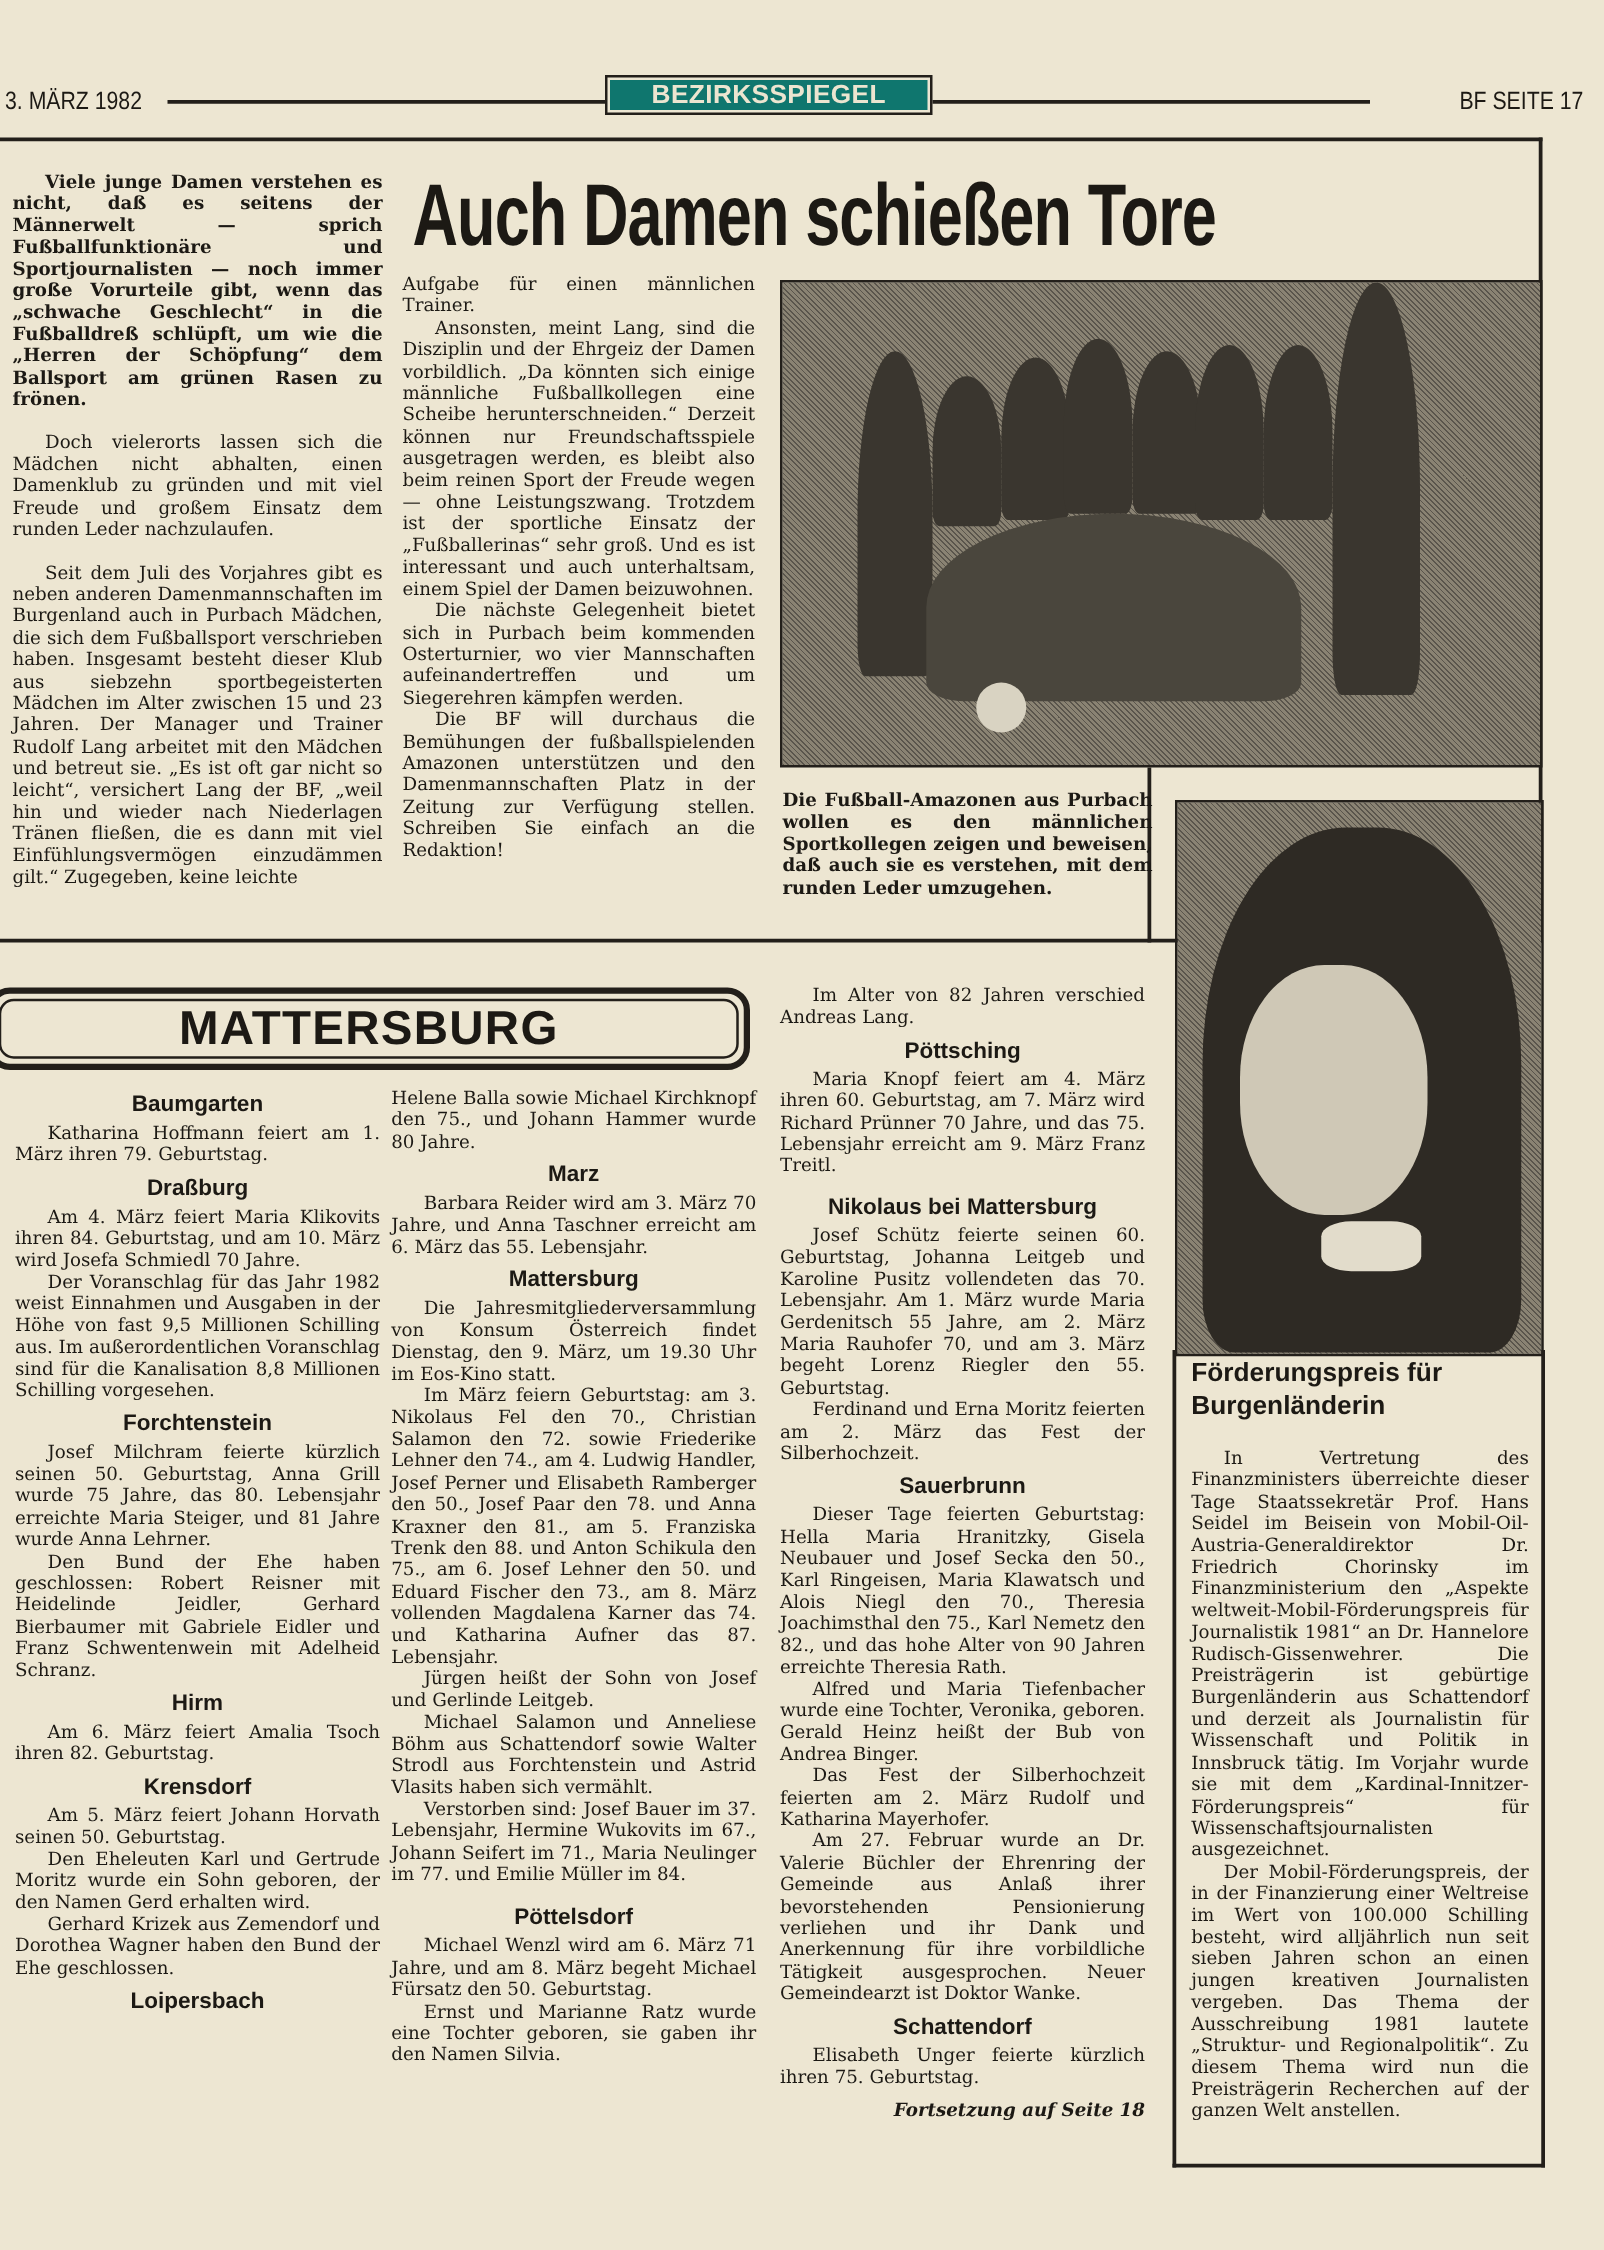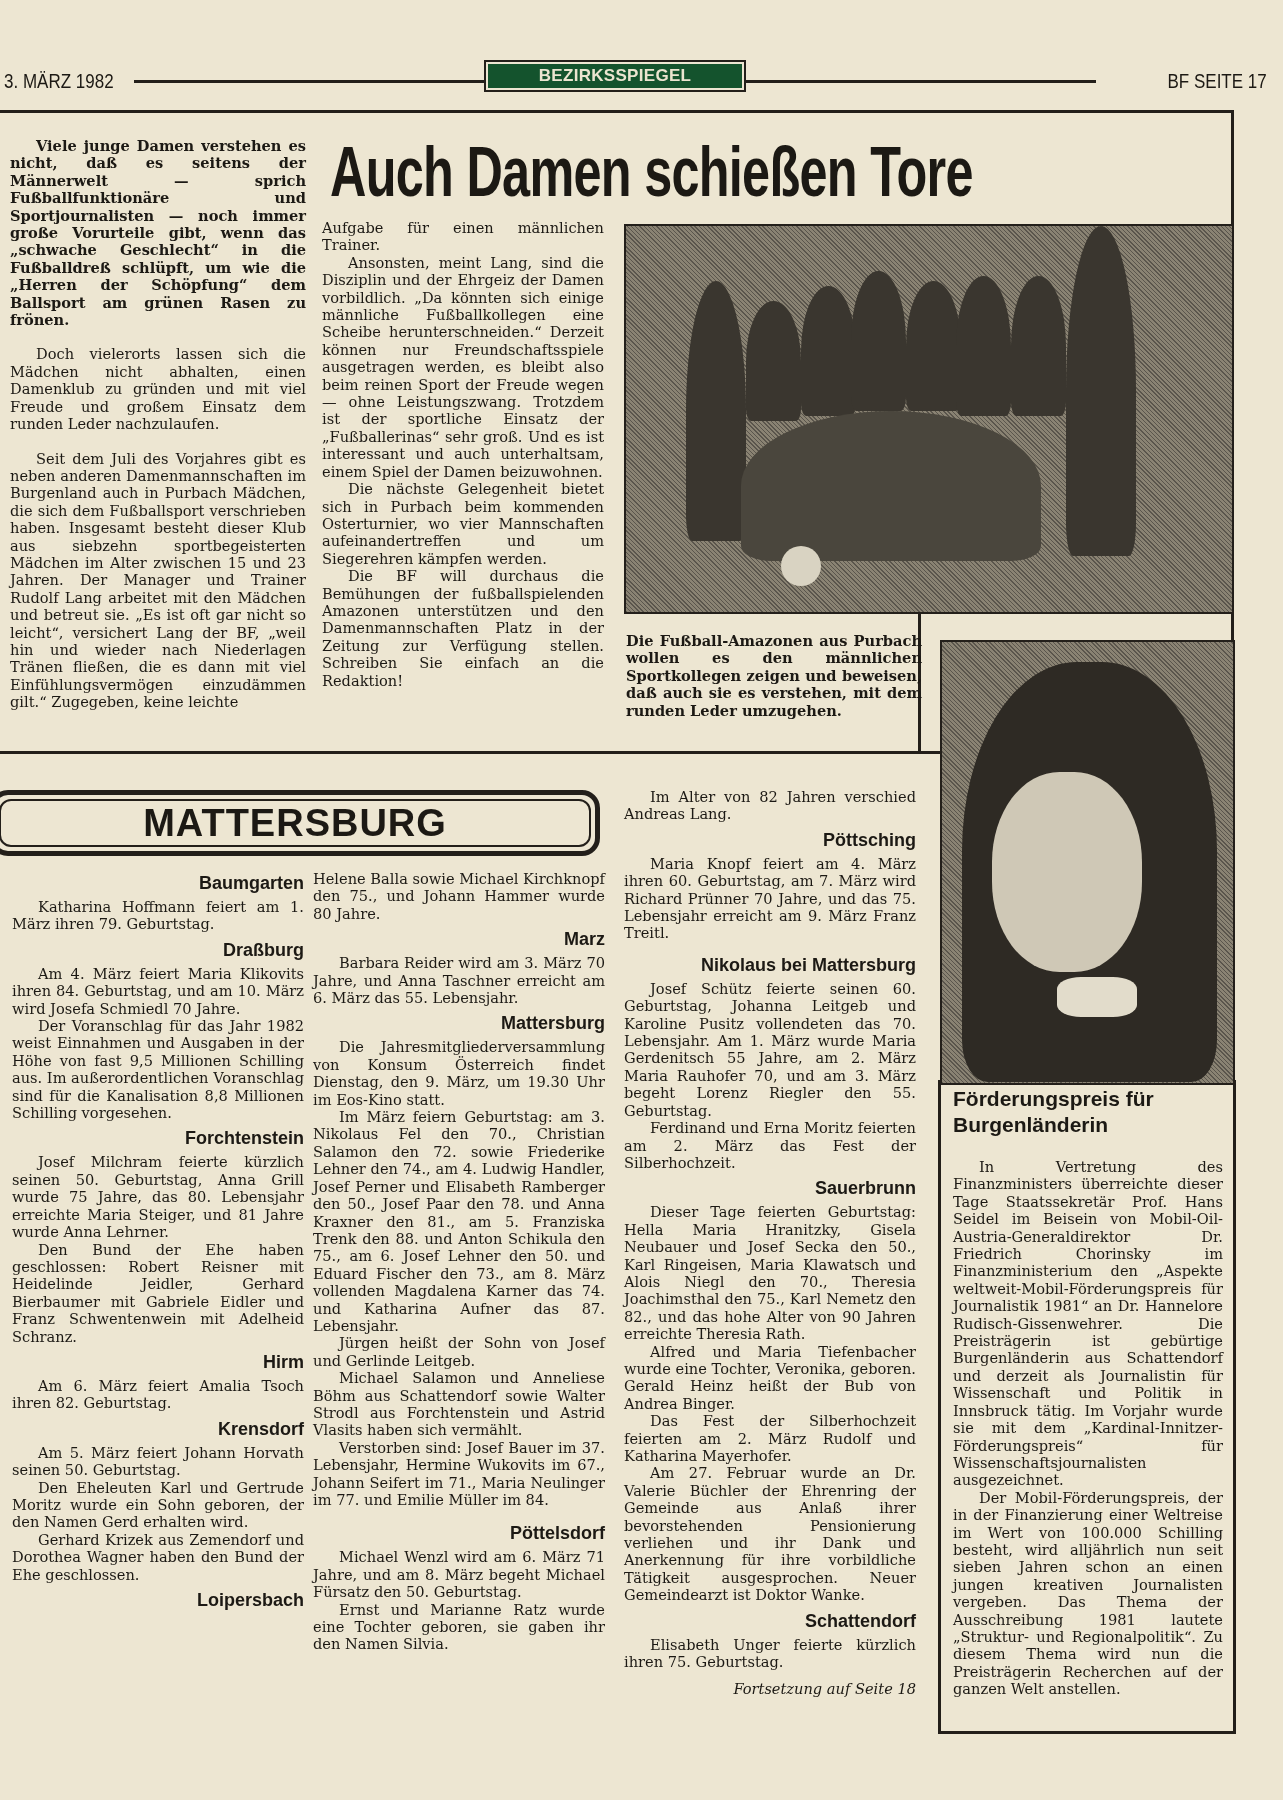--- a/index.html
+++ b/index.html
@@ -5,36 +5,36 @@
   html,body{margin:0;padding:0;}
   body{width:1283px;height:1800px;background:#ede6d2;position:relative;overflow:hidden;color:#1c1914;font-family:"DejaVu Serif",serif;}
   .abs{position:absolute;}
   .serif{font-family:"DejaVu Serif",serif;font-size:14.6px;line-height:17.4px;text-align:justify;}
   .serif p{margin:0;text-indent:26px;}
   .bold{font-weight:bold;}
   
   .hdr-date{left:4px;top:70px;font-family:"Liberation Sans",sans-serif;font-size:20px;font-stretch:condensed;transform:scaleX(0.85);transform-origin:left;}
   .hdr-line{height:3px;background:#231f1a;top:80px;}
   .hdr-box{left:484px;top:60px;width:262px;height:32px;border:2px solid #231f1a;box-sizing:border-box;padding:2px;}
-  .hdr-box-inner{background:#14532d;height:100%;color:#ece5d0;font-family:"Liberation Sans",sans-serif;font-weight:bold;font-size:17px;text-align:center;line-height:24px;letter-spacing:0.3px;}
+  .hdr-box-inner{background:#0f766e;height:100%;color:#ece5d0;font-family:"Liberation Sans",sans-serif;font-weight:bold;font-size:21px;text-align:center;line-height:24px;letter-spacing:0.3px;}
   .hdr-page{right:16px;top:70px;font-family:"Liberation Sans",sans-serif;font-size:20px;transform:scaleX(0.85);transform-origin:right;}
   
   .frame-top{left:0;top:110px;width:1234px;height:644px;border:3px solid #231f1a;border-left:none;box-sizing:border-box;}
   .headline{left:330px;top:132px;font-family:"Liberation Sans",sans-serif;font-weight:bold;font-size:70px;letter-spacing:-1px;transform:scaleX(0.72);transform-origin:left top;white-space:nowrap;line-height:80px;}
   .photo{background:repeating-linear-gradient(45deg,#5a554c 0 1px,#8a8373 1px 3px);border:2px solid #231f1a;box-sizing:border-box;overflow:hidden;}
   .team-photo{left:624px;top:224px;width:610px;height:390px;}
   .portrait{left:940px;top:640px;width:295px;height:445px;}
   .caption{left:626px;top:632px;width:296px;font-weight:bold;font-size:14.6px;line-height:17.4px;text-align:justify;}
   .cap-rule{left:918px;top:614px;width:3px;height:140px;background:#231f1a;}
   
   .section-banner{left:-10px;top:790px;width:610px;height:66px;border:5px solid #231f1a;border-radius:18px;box-sizing:border-box;}
   .section-banner-inner{position:absolute;left:4px;right:4px;top:4px;bottom:4px;border:2px solid #231f1a;border-radius:12px;text-align:center;font-family:"Liberation Sans",sans-serif;font-weight:bold;font-size:38px;line-height:44px;letter-spacing:1px;}
-  .sub{font-family:"Liberation Sans",sans-serif;font-weight:bold;font-size:18px;line-height:22px;margin:6px 0 4px 0;text-align:right;}
+  .sub{font-family:"Liberation Sans",sans-serif;font-weight:bold;font-size:18px;line-height:22px;margin:6px 0 4px 0;text-align:center;}
   .col{width:292px;}
-  .fort{text-align:right;font-style:italic;font-weight:normal;margin-top:10px;}
+  .fort{text-align:right;font-style:italic;font-weight:bold;margin-top:10px;}
   .side-box{left:938px;top:1080px;width:298px;height:654px;border:3px solid #231f1a;border-top:none;box-sizing:border-box;padding:6px 10px 0 12px;}
   .side-title{font-family:"Liberation Sans",sans-serif;font-weight:bold;font-size:21px;line-height:26px;margin-bottom:20px;}
   .figure{position:absolute;border-radius:50% 50% 10% 10%;background:#3a362f;}
 </style>
 </head>
 <body>
 
 <div class="abs hdr-date">3. MÄRZ 1982</div>
 <div class="abs hdr-line" style="left:134px;width:350px;"></div>
 <div class="abs hdr-box">

